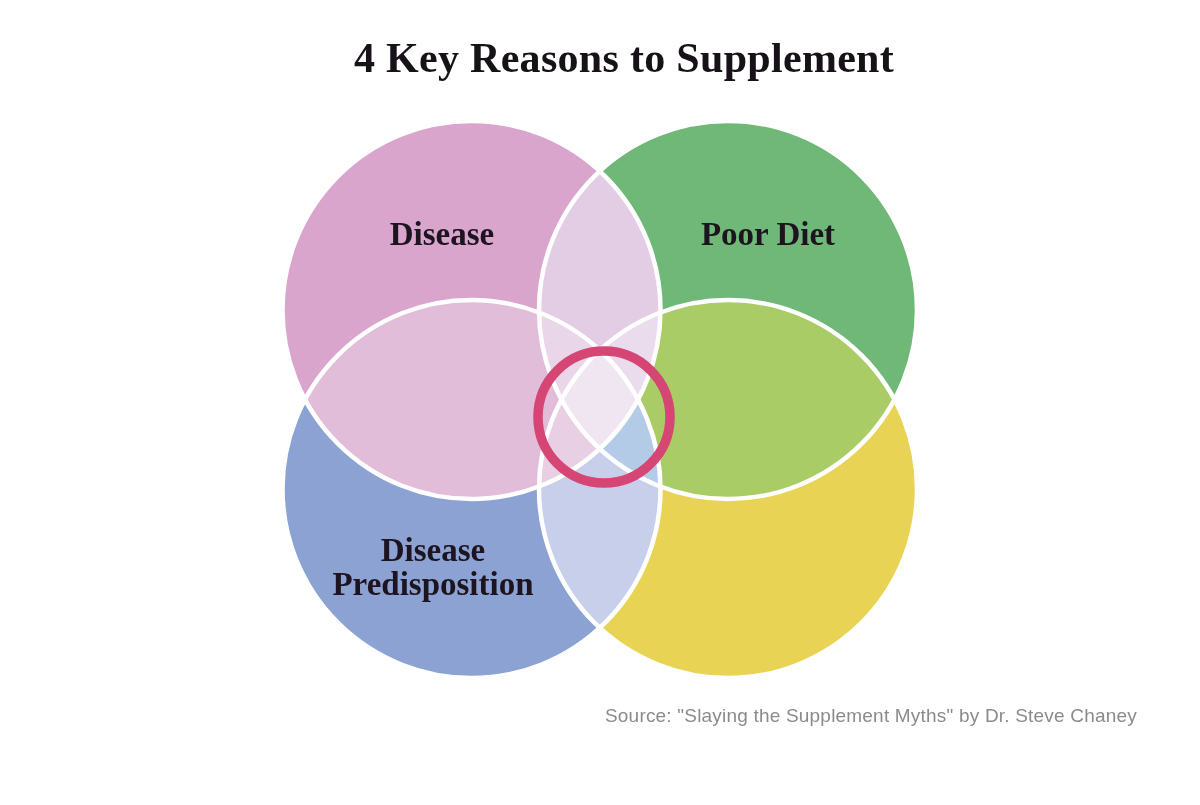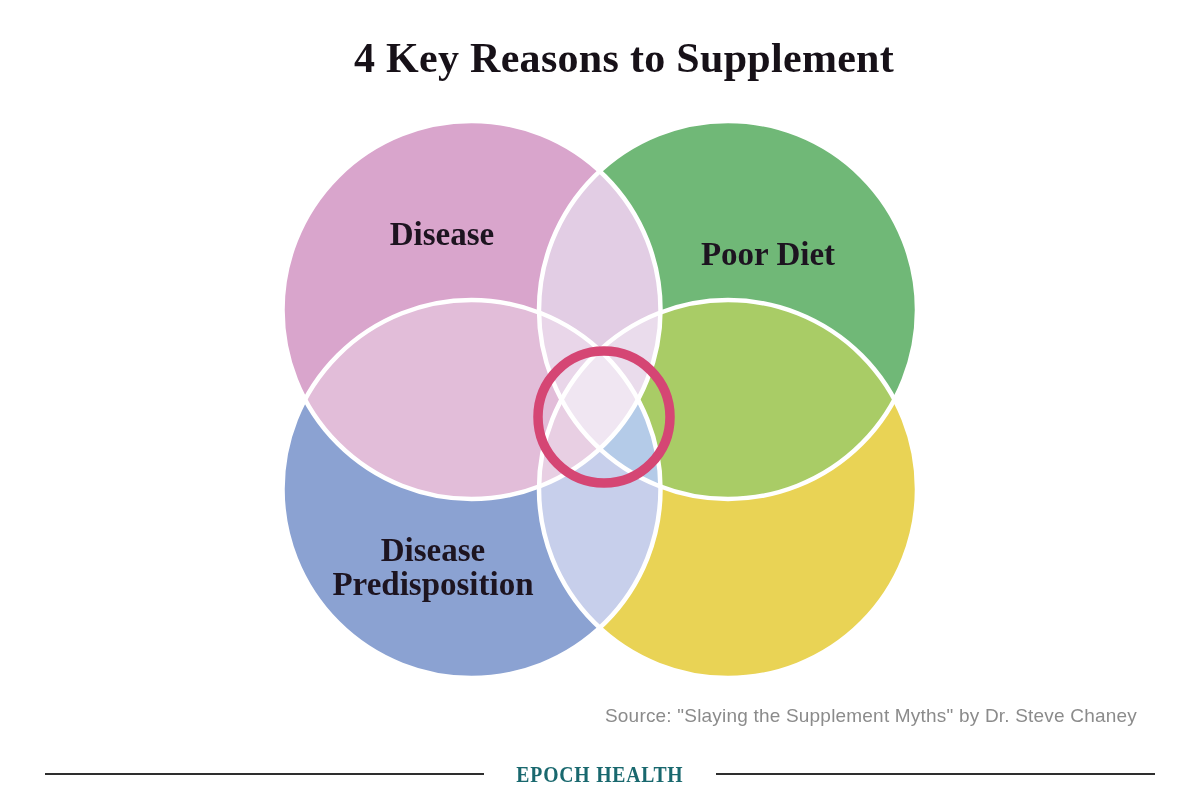--- a/index.html
+++ b/index.html
@@ -4,21 +4,21 @@
 <style>
   html,body{margin:0;padding:0;background:#fff;}
   .page{position:relative;width:1200px;height:805px;background:#ffffff;overflow:hidden;
         font-family:"Liberation Serif",serif;}
   .page-title{position:absolute;top:36px;left:0;right:0;text-align:center;
         font:700 42px/44px "Liberation Serif",serif;color:#171118;letter-spacing:.3px;margin-left:48px;}
   .venn-svg{position:absolute;top:0;left:0;}
   .circle-label{position:absolute;width:220px;text-align:center;
         font:700 33px/34px "Liberation Serif",serif;color:#1d1420;}
   .lbl-disease{left:332px;top:217px;white-space:nowrap;}
-  .lbl-poordiet{left:658px;top:217px;white-space:nowrap;margin-top:20px;}
+  .lbl-poordiet{left:658px;top:217px;white-space:nowrap;}
   .lbl-genetic{left:323px;top:533px;}
   .lbl-increased{left:653px;top:533px;}
   .source-credit{position:absolute;top:705px;right:63px;
         font-family:"Liberation Sans",sans-serif;font-size:19px;line-height:22px;
         color:#8b8b8b;letter-spacing:.2px;}
   .brand-footer{position:absolute;left:45px;right:45px;top:761px;height:26px;
         display:flex;align-items:center;gap:14px;}
   .footer-rule{flex:1;height:2px;background:#2e2e2e;}
   .brand-text{font:700 24px/26px "Liberation Serif",serif;color:#19686e;
         letter-spacing:1px;transform:scaleX(.82);transform-origin:center;white-space:nowrap;}
@@ -105,19 +105,14 @@
 
     <circle cx="604" cy="417" r="66" fill="none" stroke-width="9.5" stroke="#d54674"></circle>
   </svg>
 
   <div class="circle-label lbl-disease">Disease</div>
   <div class="circle-label lbl-poordiet">Poor Diet</div>
   <div class="circle-label lbl-genetic">Disease Predisposition</div>
 
   <div class="source-credit">Source: "Slaying the Supplement Myths" by Dr. Steve Chaney</div>
 
-  <div class="brand-footer">
-    <div class="footer-rule"></div>
-    <div class="brand-text">EPOCH HEALTH</div>
-    <div class="footer-rule"></div>
-  </div>
 
 </div>
 
 </body></html>

